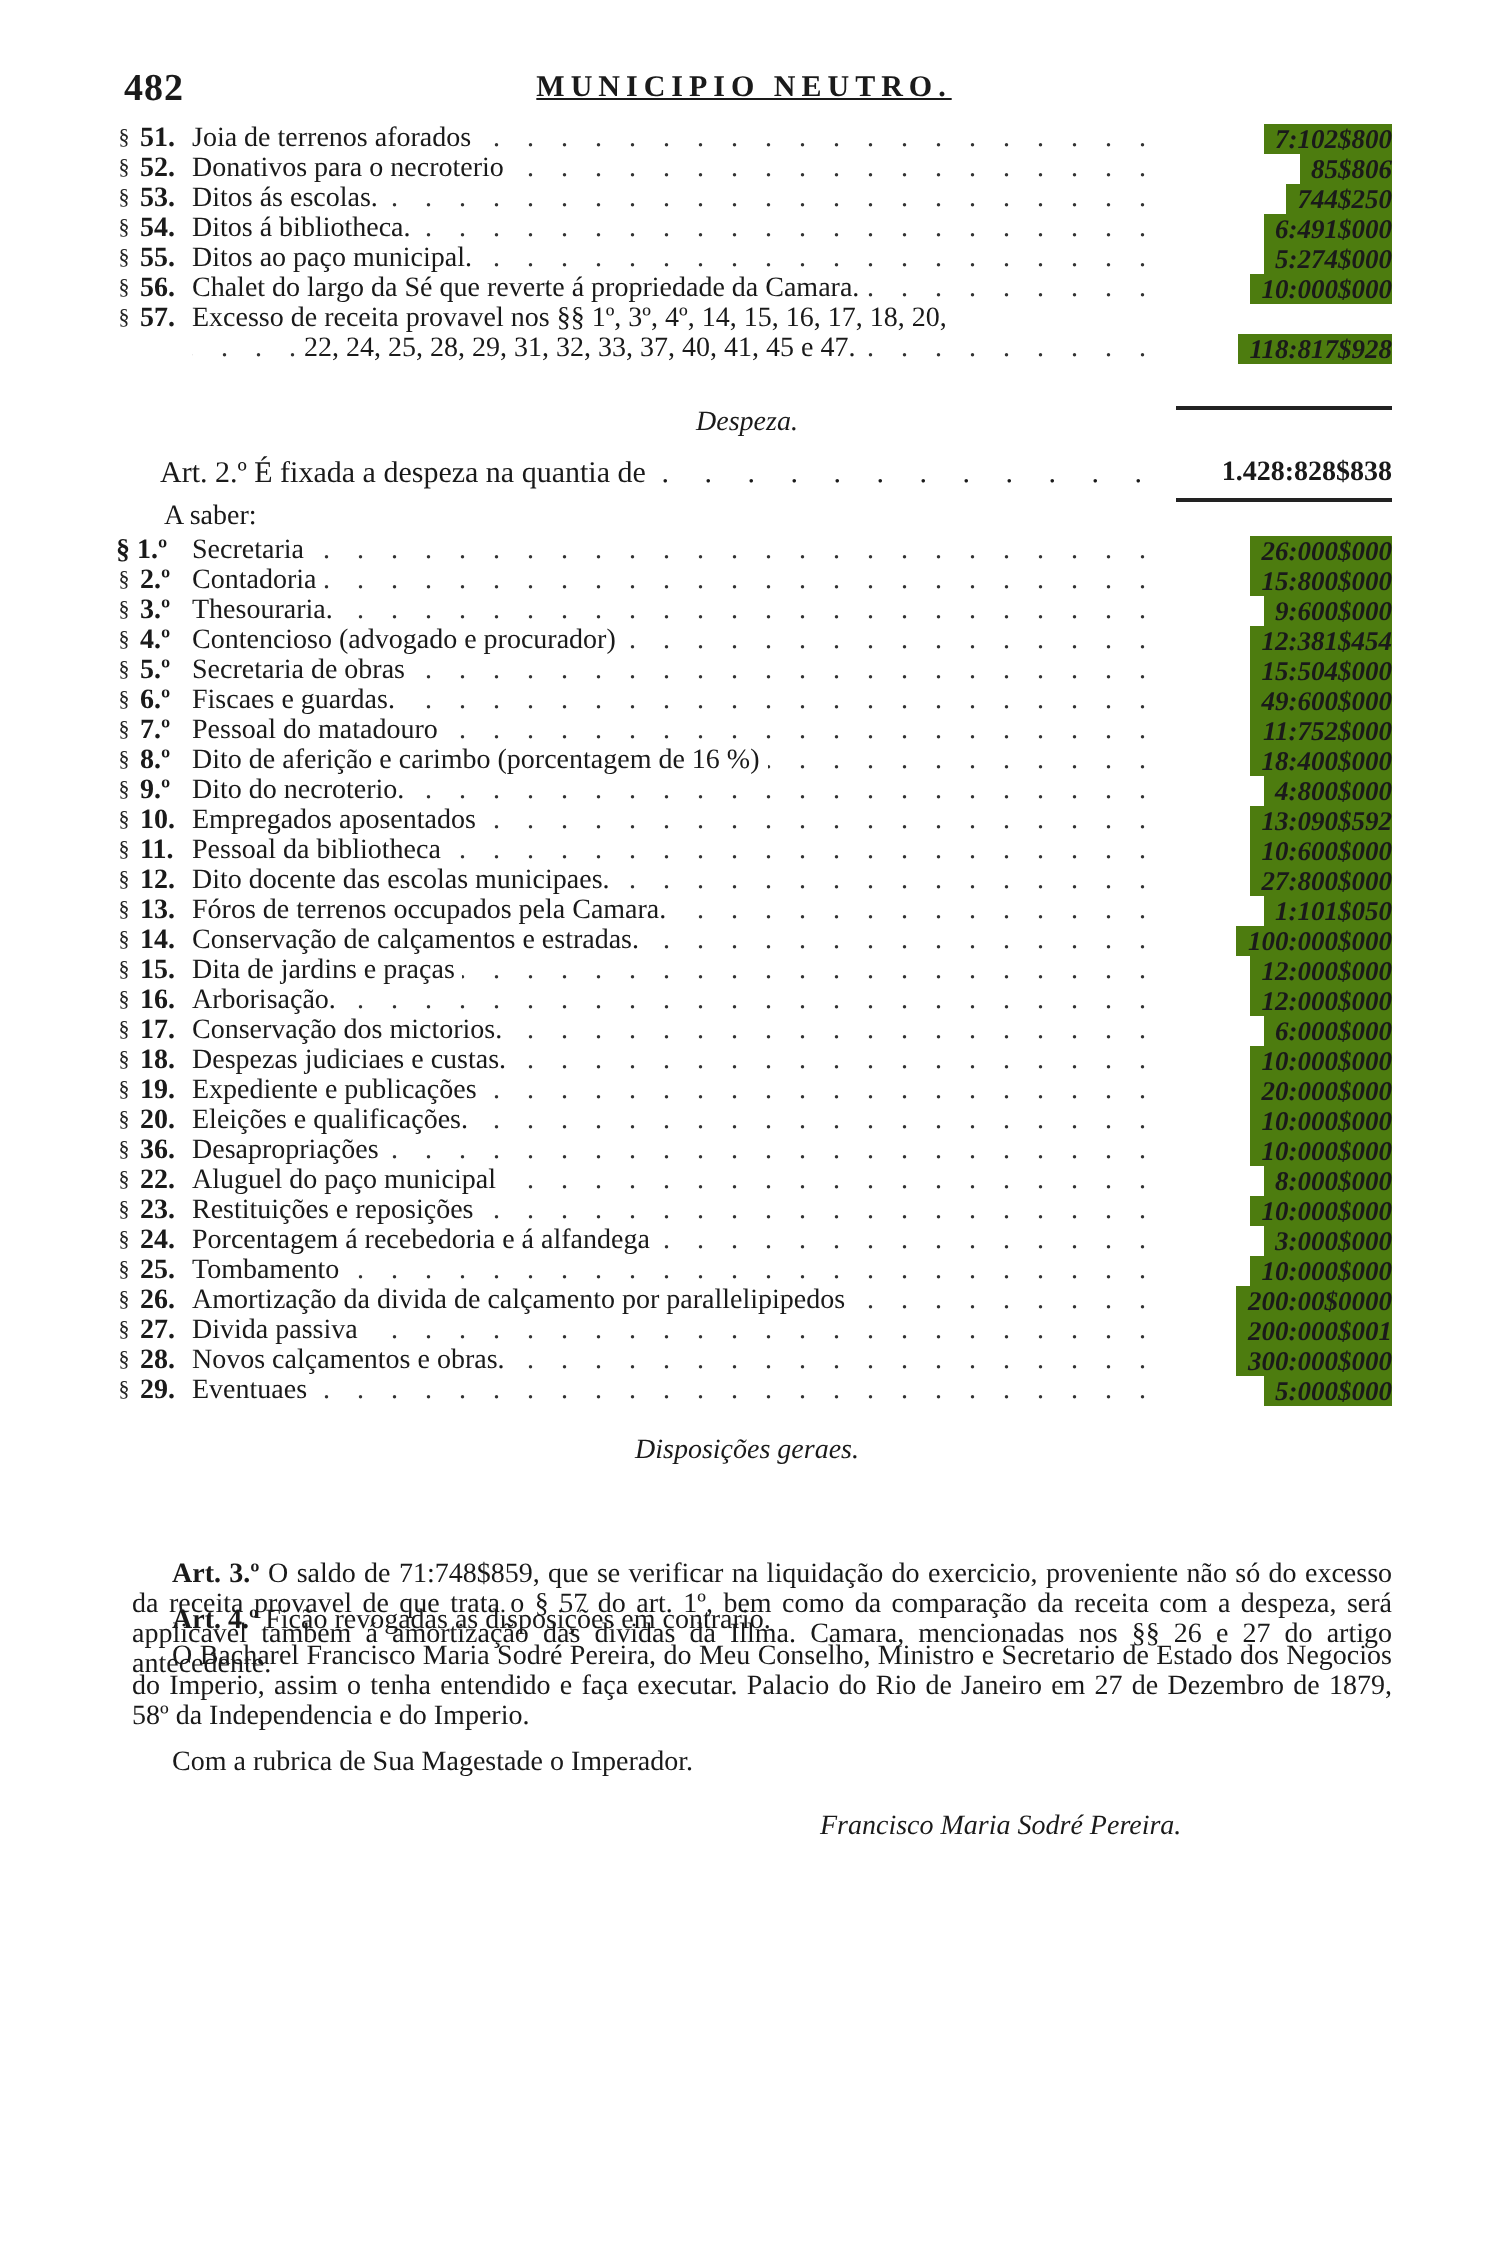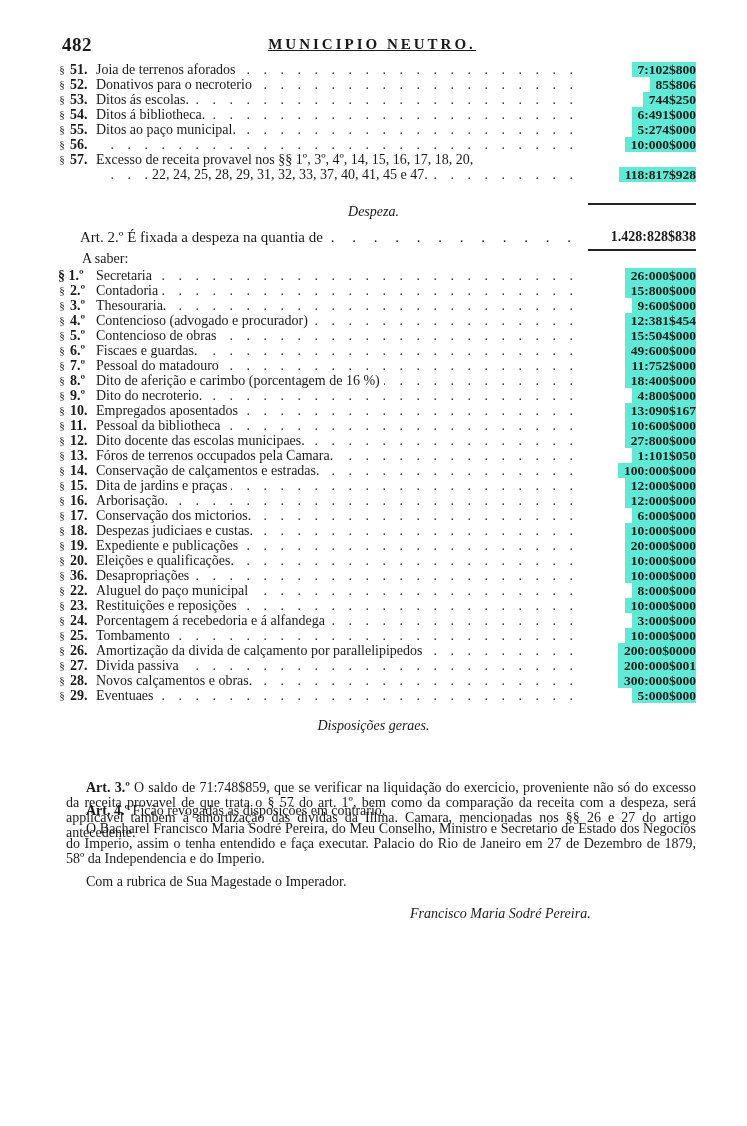--- a/index.html
+++ b/index.html
@@ -12,21 +12,21 @@
   .page-number { position: absolute; left: 0; top: 0; font-weight: bold; font-size: 19px; letter-spacing: 0.5px; }
   .running-title { position: absolute; left: 0; right: 0; top: 2px; text-align: center; font-weight: bold; font-size: 15px; letter-spacing: 3px; text-decoration: underline; }
 
   .list { position: absolute; left: 56px; width: 640px; }
   .row { position: relative; height: 15px; line-height: 15px; font-size: 14px; white-space: nowrap; }
   .row .sect { position: absolute; left: 0; top: 0; width: 12px; font-size: 11px; color: #222; text-align: center; }
   .row .num { position: absolute; left: 14px; top: 0; font-weight: bold; }
   .row .dots { position: absolute; top: 0; left: 40px; right: 118px; overflow: hidden; }
   .row .dots::after { content: ". . . . . . . . . . . . . . . . . . . . . . . . . . . . . . . . . . . . . . . . . . . . . . . . . . . . . . . . . . . . . . . . . . . . . . . . . . . . . . . . . . . . . . . . . . . . . ."; letter-spacing: 5px; float: right; color: #333; }
   .row .label-wrap { position: absolute; left: 40px; top: 0; background: #fff; padding-right: 4px; z-index: 2; }
-  .row .amount { position: absolute; right: 0; top: 0; text-align: center; font-weight: bold; font-size: 13.5px; background: #5eead4; padding-left: 6px; z-index: 2; }
+  .row .amount { position: absolute; right: 0; top: 0; text-align: center; font-weight: bold; font-size: 13.5px; background: #4d7c0f; padding-left: 6px; z-index: 2; font-style: italic; }
   .row.cont .label-wrap { left: 96px; }
   .receita { top: 62px; }
   .despeza-list { top: 268px; }
 
   .rule { position: absolute; height: 1.5px; background: #222; }
 
   .section-title { position: absolute; left: 0; right: 0; text-align: center; font-style: italic; font-size: 14px; }
   .art2 { position: absolute; left: 80px; top: 229px; width: 616px; font-size: 15px; height: 18px; text-align: center; }
   .art2 .label-wrap { position: absolute; left: 0; top: 0; background: #fff; padding-right: 4px; z-index: 2; }
   .art2 .dots { position: absolute; left: 0; right: 118px; top: 0; overflow: hidden; white-space: nowrap; }
@@ -82,20 +82,21 @@
         <span class="sect">§</span>
         <span class="num">55.</span>
         <span class="dots"></span>
         <span class="label-wrap">Ditos ao paço municipal.</span>
         <span class="amount">5:274$000</span>
       </div>
       <div class="row">
         <span class="sect">§</span>
         <span class="num">56.</span>
         <span class="dots"></span>
+        <span class="label-wrap">Chalet do largo da Sé que reverte á propriedade da Camara.</span>
         <span class="amount">10:000$000</span>
       </div>
       <div class="row">
         <span class="sect">§</span>
         <span class="num">57.</span>
         <span class="label-wrap">Excesso de receita provavel nos §§ 1º, 3º, 4º, 14, 15, 16, 17, 18, 20,</span>
       </div>
       <div class="row cont">
         <span class="num"></span>
         <span class="dots"></span>
@@ -141,21 +142,21 @@
         <span class="sect">§</span>
         <span class="num">4.º</span>
         <span class="dots"></span>
         <span class="label-wrap">Contencioso (advogado e procurador)</span>
         <span class="amount">12:381$454</span>
       </div>
       <div class="row">
         <span class="sect">§</span>
         <span class="num">5.º</span>
         <span class="dots"></span>
-        <span class="label-wrap">Contencioso de obras</span>
+        <span class="label-wrap">Secretaria de obras</span>
         <span class="amount">15:504$000</span>
       </div>
       <div class="row">
         <span class="sect">§</span>
         <span class="num">6.º</span>
         <span class="dots"></span>
         <span class="label-wrap">Fiscaes e guardas.</span>
         <span class="amount">49:600$000</span>
       </div>
       <div class="row">
@@ -177,21 +178,21 @@
         <span class="num">9.º</span>
         <span class="dots"></span>
         <span class="label-wrap">Dito do necroterio.</span>
         <span class="amount">4:800$000</span>
       </div>
       <div class="row">
         <span class="sect">§</span>
         <span class="num">10.</span>
         <span class="dots"></span>
         <span class="label-wrap">Empregados aposentados</span>
-        <span class="amount">13:090$167</span>
+        <span class="amount">13:090$592</span>
       </div>
       <div class="row">
         <span class="sect">§</span>
         <span class="num">11.</span>
         <span class="dots"></span>
         <span class="label-wrap">Pessoal da bibliotheca</span>
         <span class="amount">10:600$000</span>
       </div>
       <div class="row">
         <span class="sect">§</span>

